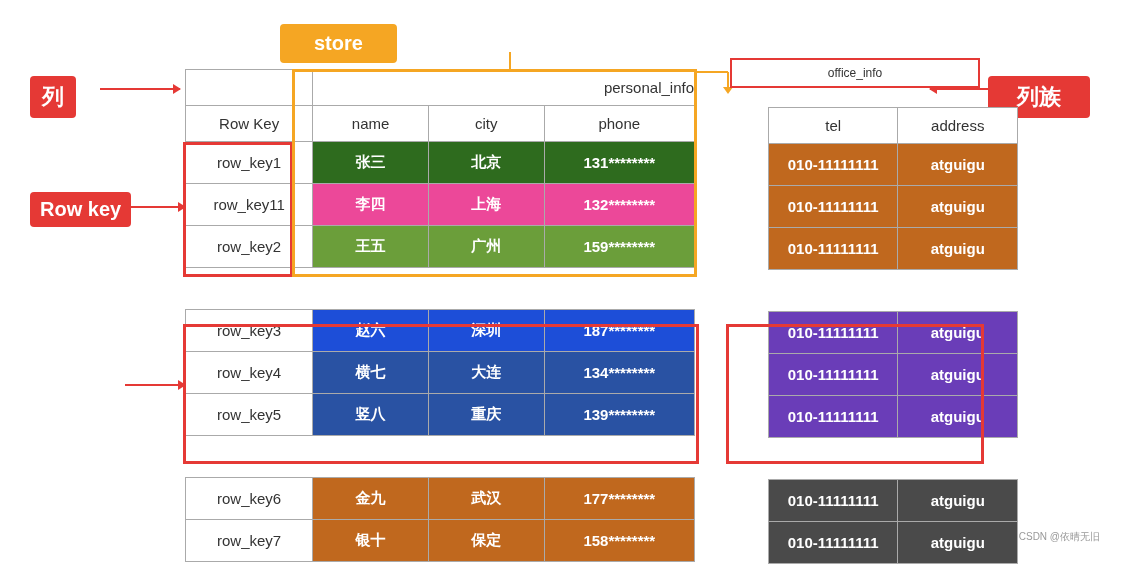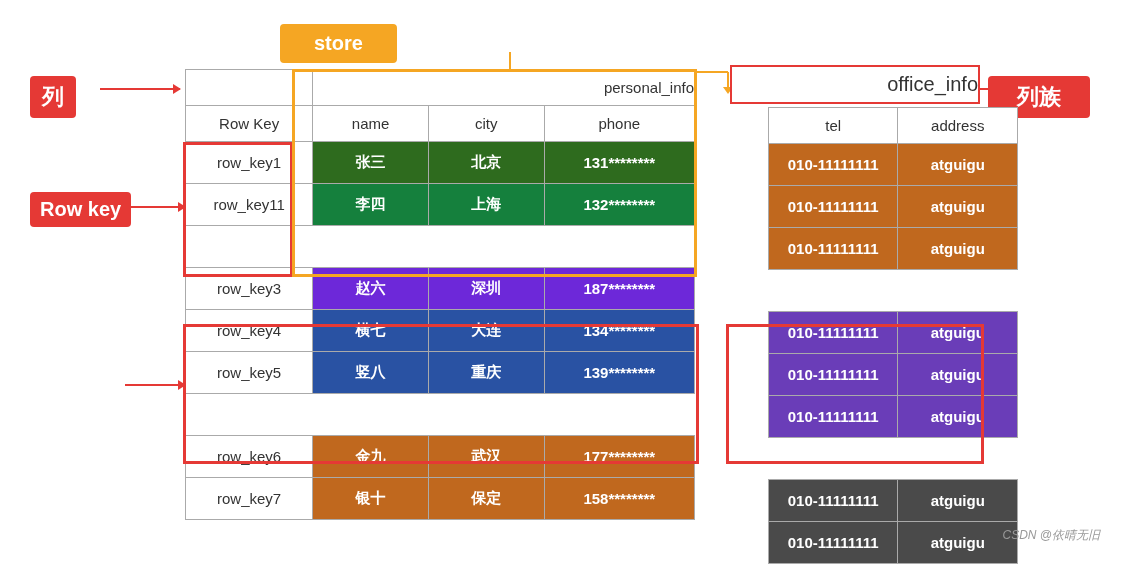--- a/index.html
+++ b/index.html
@@ -149,26 +149,26 @@
       display: inline-block;
       position: absolute;
       left: 260px;
       top: 10px;
     }
 
     
     .office-info-box {
       position: absolute;
       left: 710px;
-      top: 51px;
+      top: 44px;
       width: 250px;
       border: 2px solid #e53935;
       background: white;
-      text-align: right;
-      font-size: 20px;
+      text-align: center;
+      font-size: 12px;
       padding: 6px 0;
       color: #333;
     }
 
     
     .main-table {
       position: absolute;
       left: 165px;
       top: 55px;
       width: 510px;
@@ -240,38 +240,37 @@
       width: 258px;
       height: 140px;
       border: 3px solid #e53935;
       pointer-events: none;
       z-index: 10;
     }
 
     
     .cell-rowkey { background: white; color: #333; font-size: 14px; }
     .cell-green-dark { background: #2e6b1e; color: white; font-weight: bold; font-size: 16px; margin-left: 21px; }
-    .cell-green-medium { background: #15803d; color: white; font-weight: bold; font-size: 16px; }
+    .cell-green-medium { background: #ec4899; color: white; font-weight: bold; font-size: 16px; }
     .cell-green-light { background: #6b9e3a; color: white; font-weight: bold; font-size: 16px; }
-    .cell-blue-dark { background: #6d28d9; color: white; font-weight: bold; font-size: 16px; }
+    .cell-blue-dark { background: #1d4ed8; color: white; font-weight: bold; font-size: 16px; }
     .cell-blue-medium { background: #2952a3; color: white; font-weight: bold; font-size: 16px; }
     .cell-orange { background: #c0681e; color: white; font-weight: bold; font-size: 15px; }
     .cell-purple { background: #6a3db8; color: white; font-weight: bold; font-size: 15px; }
     .cell-dark-gray { background: #4a4a4a; color: white; font-weight: bold; font-size: 15px; }
     .cell-header { background: white; color: #333; font-size: 15px; padding: 8px 4px; }
     .cell-personal { background: white; color: #333; font-size: 15px; }
 
     
     .watermark {
       position: absolute;
       bottom: 10px;
       right: 20px;
       color: #999;
-      font-size: 12px;
-      font-style: italic;
+      font-size: 10px;
     }
 
     
     .store-svg {
       position: absolute;
       left: 165px;
       top: 0px;
       pointer-events: none;
     }
 
@@ -343,20 +342,26 @@
       <td class="cell-green-dark">131********</td>
     </tr>
 
     <tr>
       <td class="cell-rowkey">row_key11</td>
       <td class="cell-green-medium">李四</td>
       <td class="cell-green-medium">上海</td>
       <td class="cell-green-medium">132********</td>
     </tr>
 
+    <tr>
+      <td class="cell-rowkey">row_key2</td>
+      <td class="cell-green-light">王五</td>
+      <td class="cell-green-light">广州</td>
+      <td class="cell-green-light">159********</td>
+    </tr>
 
     <tr style="height: 18px;">
       <td style="border:none; background:white;" colspan="4"></td>
     </tr>
 
     <tr>
       <td class="cell-rowkey">row_key3</td>
       <td class="cell-blue-dark">赵六</td>
       <td class="cell-blue-dark">深圳</td>
       <td class="cell-blue-dark">187********</td>

